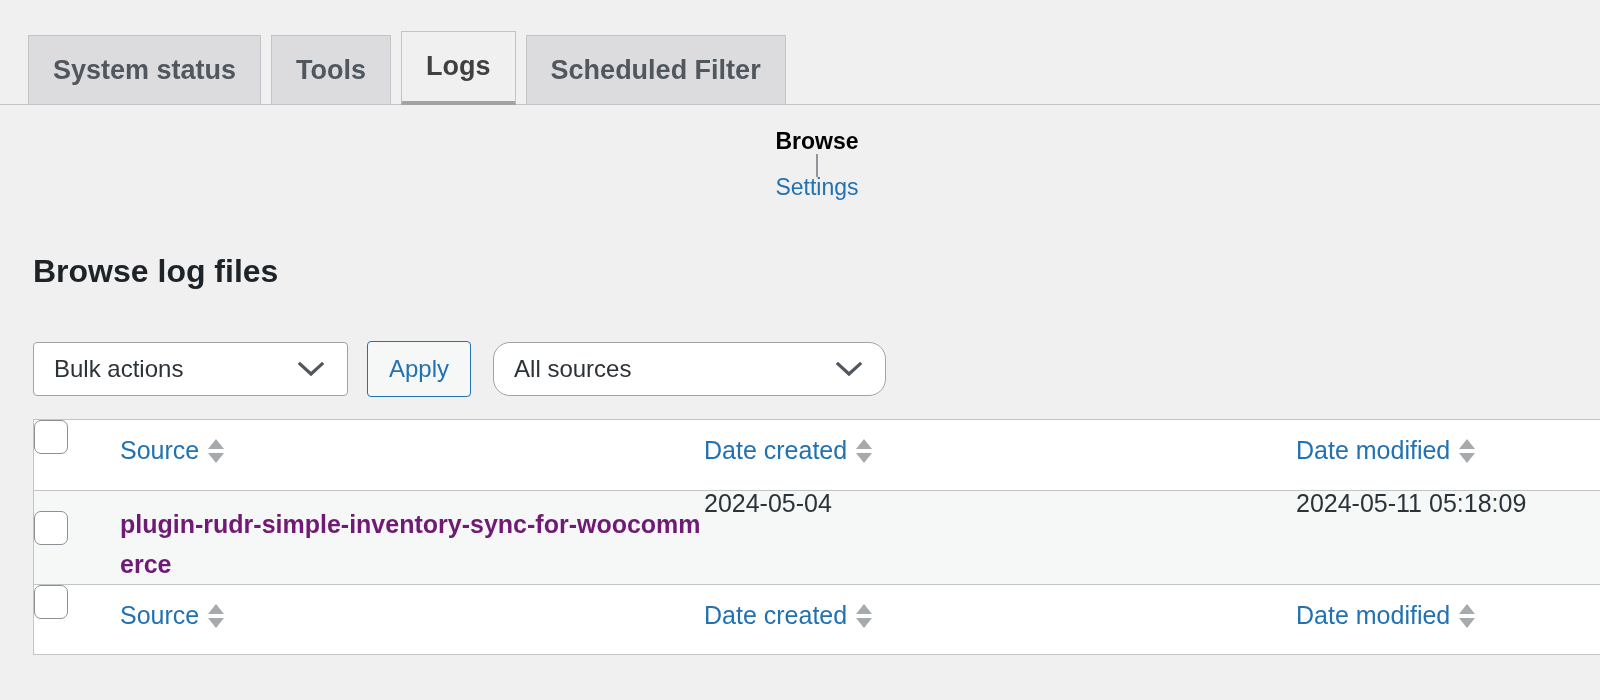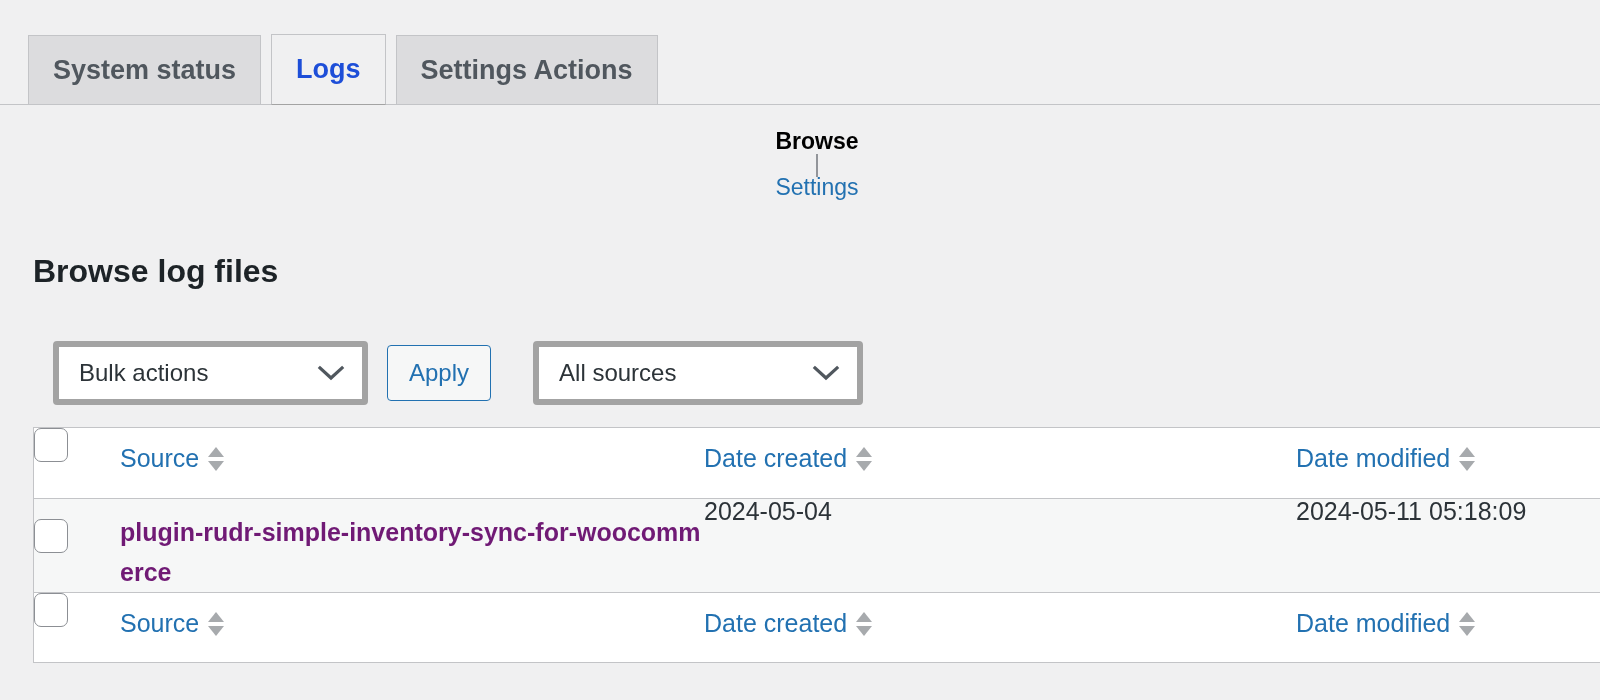--- a/index.html
+++ b/index.html
@@ -38,22 +38,22 @@
     font-weight: bold;
     line-height: 1;
     padding: 21px 24px 20px 24px;
     margin-right: 10px;
     text-decoration: none;
     display: block;
     white-space: nowrap;
   }
   .nav-tab.active {
     background: #f0f0f1;
-    color: #1d4ed8;
-    border-bottom: 1px solid #a3a3a3;
+    color: #404040;
+    border-bottom: 4px solid #a3a3a3;
     margin-bottom: -1px;
     padding-bottom: 21px;
   }
   .tab-rule {
     position: absolute;
     left: 0;
     right: 0;
     bottom: 1px;
     height: 1px;
     background: #c3c4c7;
@@ -100,33 +100,32 @@
   }
   .wp-select {
     position: relative;
     display: inline-block;
   }
   .wp-select select {
     -webkit-appearance: none;
     -moz-appearance: none;
     appearance: none;
     background: #ffffff;
-    border: 6px solid #a3a3a3;
+    border: 1px solid #a3a3a3;
     border-radius: 4px;
     color: #2c3338;
     font-family: "Liberation Sans", sans-serif;
     font-size: 24px;
     line-height: 1;
     padding: 14px 68px 14px 20px;
     box-shadow: 0 0 0 transparent;
     outline: none;
-    margin-left: 20px;
   }
   .wp-select.bulk select { width: 315px; }
-  .wp-select.sources select { width: 330px; }
+  .wp-select.sources select { width: 393px; border-radius: 17px; }
   .wp-select .chev {
     position: absolute;
     right: 22px;
     top: 50%;
     transform: translateY(-50%);
     pointer-events: none;
     display: block;
     line-height: 0;
   }
   .btn-secondary {
@@ -266,22 +265,23 @@
     padding-right: 30px;
   }
 </style>
 </head>
 <body>
 
 <div class="tab-wrap">
   <div class="tab-rule"></div>
   <div class="tab-strip">
     <a class="nav-tab" href="#">System status</a>
+    <a class="nav-tab" href="#">Tools</a>
     <a class="nav-tab active" href="#">Logs</a>
-    <a class="nav-tab" href="#">Settings Actions</a>
+    <a class="nav-tab" href="#">Scheduled Filter</a>
   </div>
 </div>
 
 <div class="subnav">
   <span class="current">Browse</span>
   <span class="sep">|</span>
   <a class="link" href="#">Settings</a>
 </div>
 
 <h1 class="page-title">Browse log files</h1>

